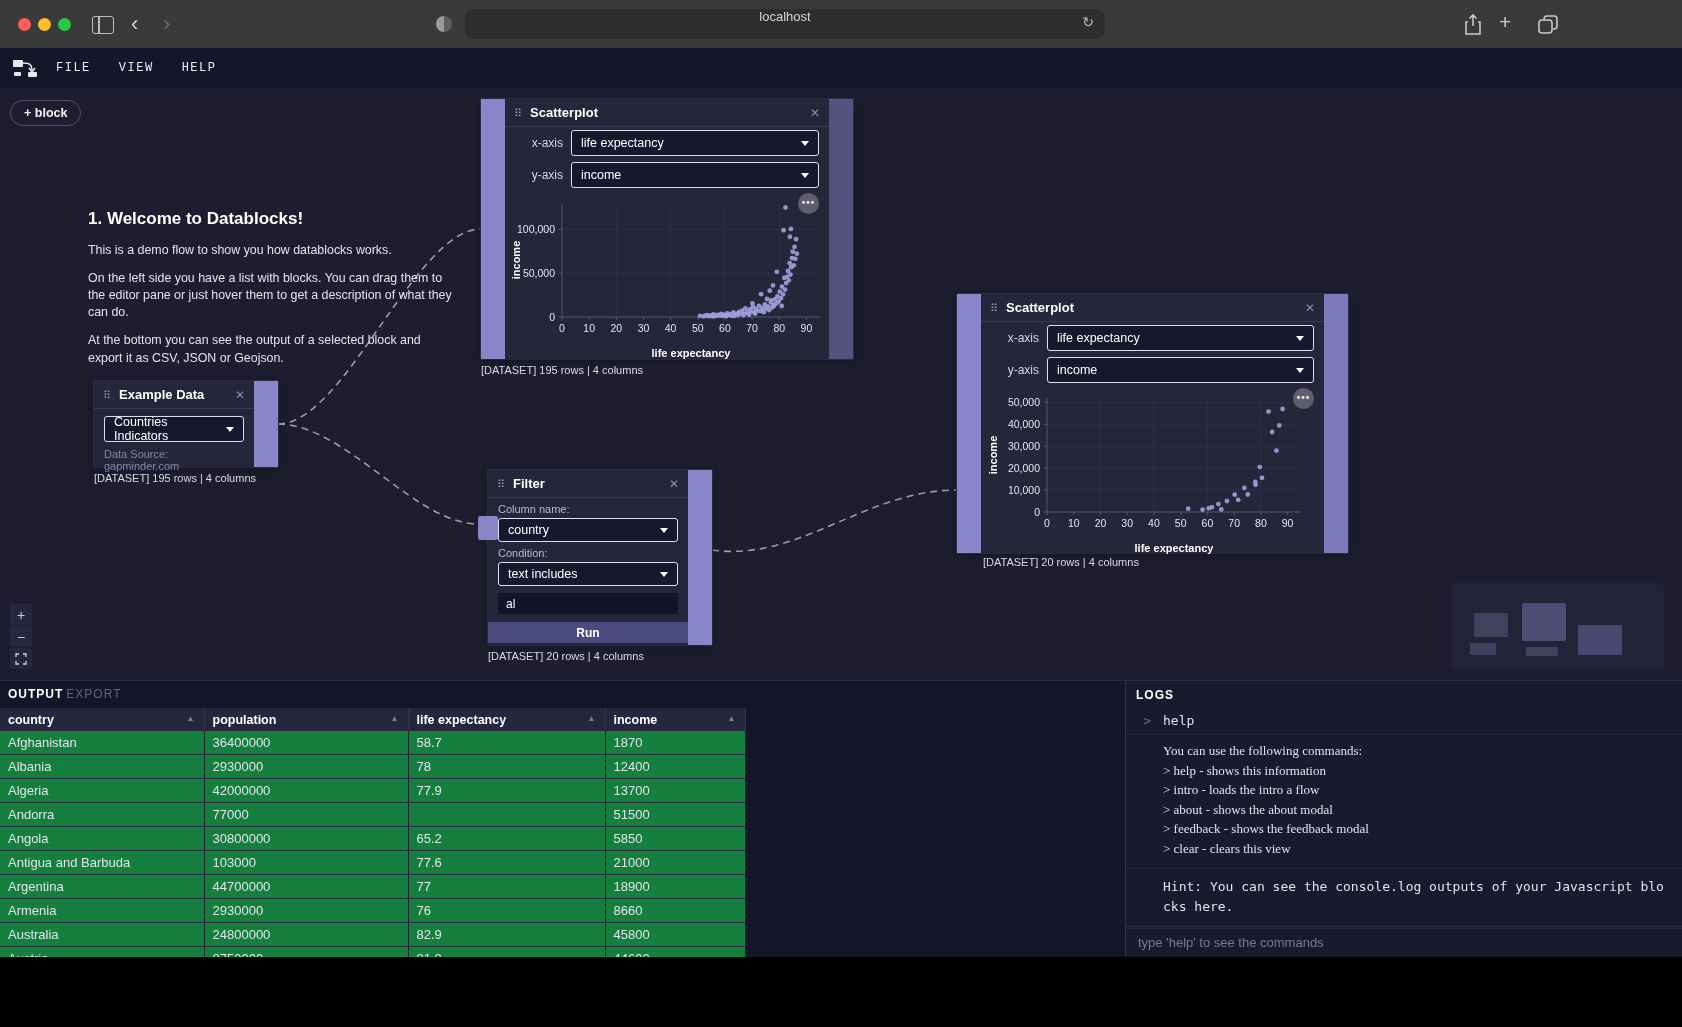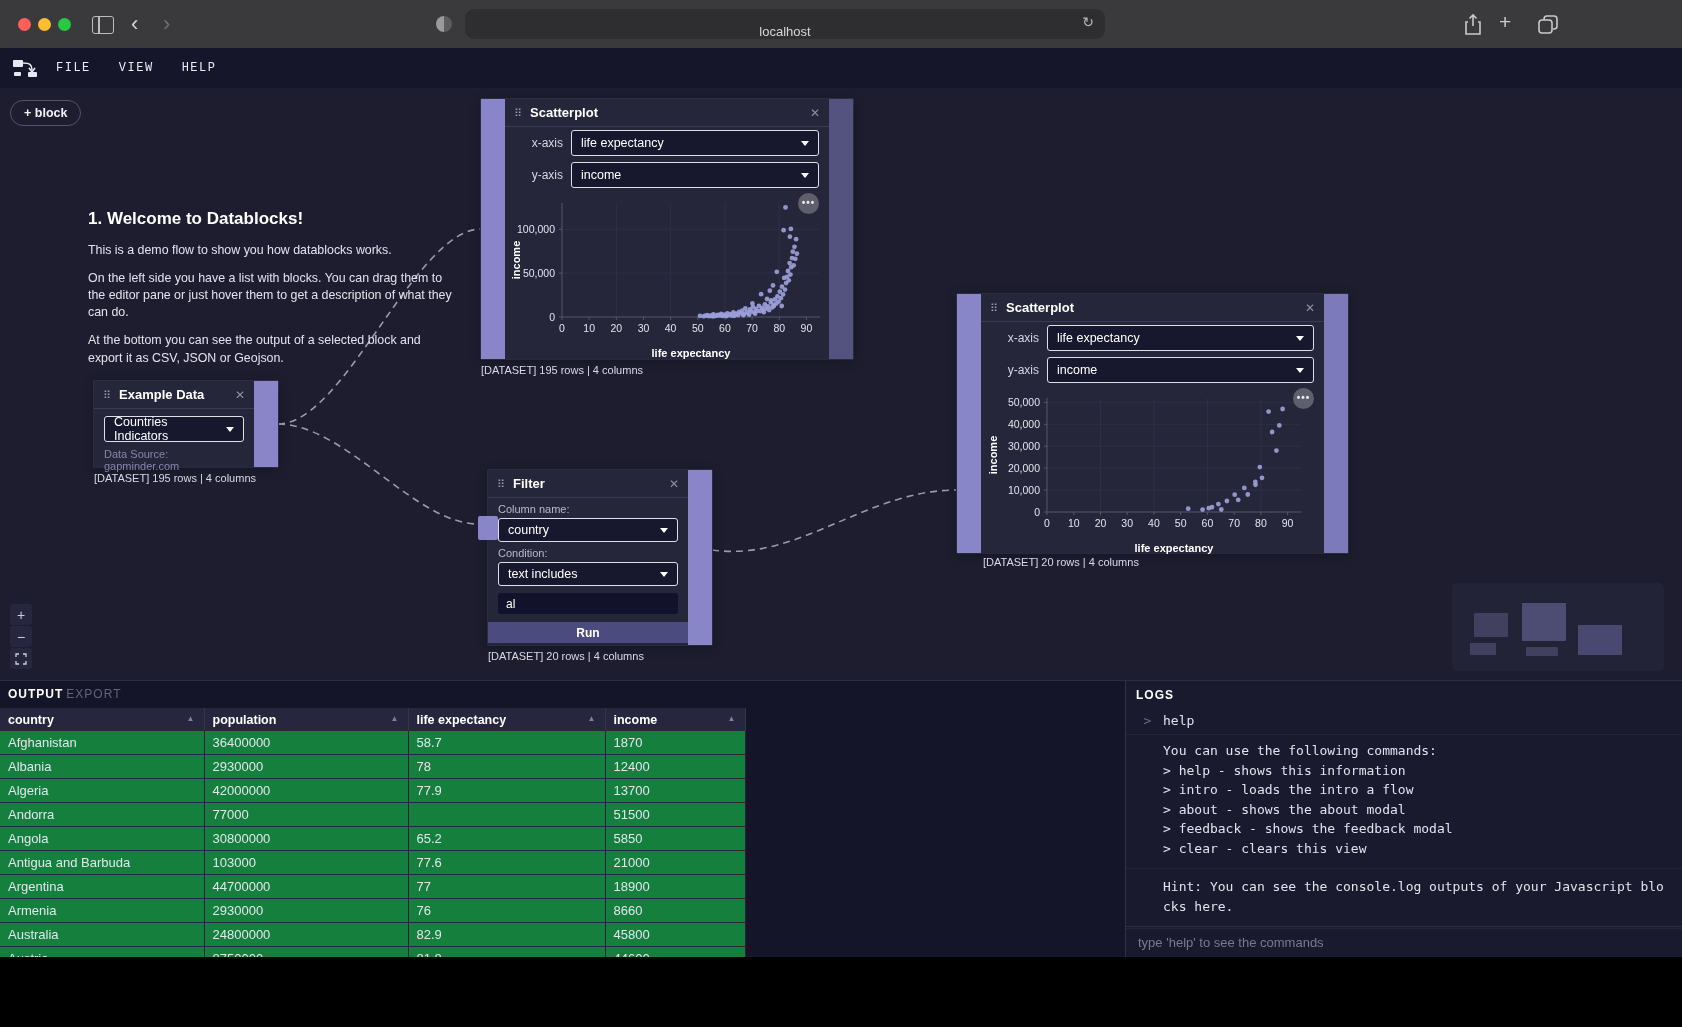--- a/index.html
+++ b/index.html
@@ -12,21 +12,21 @@
   .t-red{left:18px;background:#ff5f57;}
   .t-yellow{left:38px;background:#febc2e;}
   .t-green{left:58px;background:#28c840;}
   .chrome-icon{position:absolute;top:12px;color:#c9c9cb;}
   .sidebar-ic{left:92px;width:20px;height:16px;border:1.5px solid #bdbdbf;border-radius:3px;top:16px;}
   .sidebar-ic::after{content:"";position:absolute;left:5px;top:0;bottom:0;width:1.5px;background:#bdbdbf;}
   .chev{font-size:22px;line-height:24px;font-weight:400;}
   .chev-back{left:131px;color:#d3d3d5;}
   .chev-fwd{left:163px;color:#707072;}
   .shield-ic{left:436px;top:16px;width:16px;height:16px;border-radius:50%;background:linear-gradient(90deg,#9a9a9c 50%,#5c5c5e 50%);}
-  .urlbar{position:absolute;left:465px;top:9px;width:640px;height:30px;border-radius:9px;background:#2e2e30;color:#d6d6d8;font-size:13px;display:flex;align-items:flex-end;justify-content:center;}
+  .urlbar{position:absolute;left:465px;top:9px;width:640px;height:30px;border-radius:9px;background:#2e2e30;color:#d6d6d8;font-size:13px;display:flex;align-items:flex-start;justify-content:center;}
   .reload{position:absolute;right:11px;top:5px;color:#b9b9bb;font-size:14px;}
   .right-ic{position:absolute;top:13px;}
   .share-ic{left:1463px;}
   .plus-ic{left:1499px;color:#c9c9cb;font-size:21px;line-height:22px;top:11px;}
   .tabs-ic{left:1536px;}
 
   
   .menubar{position:absolute;top:48px;left:0;right:0;height:40px;background:#16162a;border-bottom:1px solid #26263e;display:flex;align-items:center;}
   .logo{margin-left:12px;width:26px;height:22px;}
   .menu-item{font-family:"Liberation Mono","DejaVu Sans Mono",monospace;font-size:12px;letter-spacing:1.5px;color:#ececf2;margin-left:28px;cursor:default;}
@@ -97,21 +97,21 @@
   table.output td{color:#e4e4ee;font-size:13px;padding:3px 8px;height:17px;border-bottom:1px solid #26263c;border-right:1px solid #222238;background:#15803d;white-space:nowrap;overflow:hidden;}
   .sort-caret{position:absolute;right:9px;top:6px;font-size:8px;color:#80809a;}
   .col-country{width:204px;}.col-pop{width:204px;}.col-life{width:197px;}.col-income{width:140px;}
 
   
   .logs{position:absolute;left:1125px;top:0;bottom:0;width:556px;background:#191a2e;border-left:1px solid #30304a;}
   .logs-title{font-size:12px;font-weight:bold;letter-spacing:1px;color:#fff;padding:7px 0 6px 10px;}
   .log-entry{border-bottom:1px solid #24243e;font-family:"DejaVu Sans Mono",monospace;font-size:13px;color:#e2e2ec;}
   .log-cmd{display:flex;padding:5px 10px 6px 6px;}
   .log-prompt{color:#66668a;width:31px;flex:0 0 31px;text-align:center;}
-  .log-response{padding:6px 10px 10px 37px;line-height:19.5px;white-space:pre-line;}
+  .log-response{padding:6px 10px 10px 37px;line-height:19.5px;white-space:pre-line;font-family:Liberation Serif, serif;}
   .log-hint{padding:8px 14px 12px 37px;line-height:19.5px;word-break:break-all;}
   .logs-input-row{position:absolute;left:0;right:0;bottom:0;height:31px;border-top:1px solid #2e2e48;display:flex;align-items:center;}
   .logs-input{flex:1;margin:0 10px;background:transparent;border:none;outline:none;color:#cfcfda;font-size:13px;font-family:"Liberation Sans",sans-serif;}
   .logs-input::placeholder{color:#7a7a8c;}
 </style>
 </head>
 <body>
 
 <div class="app">
 

